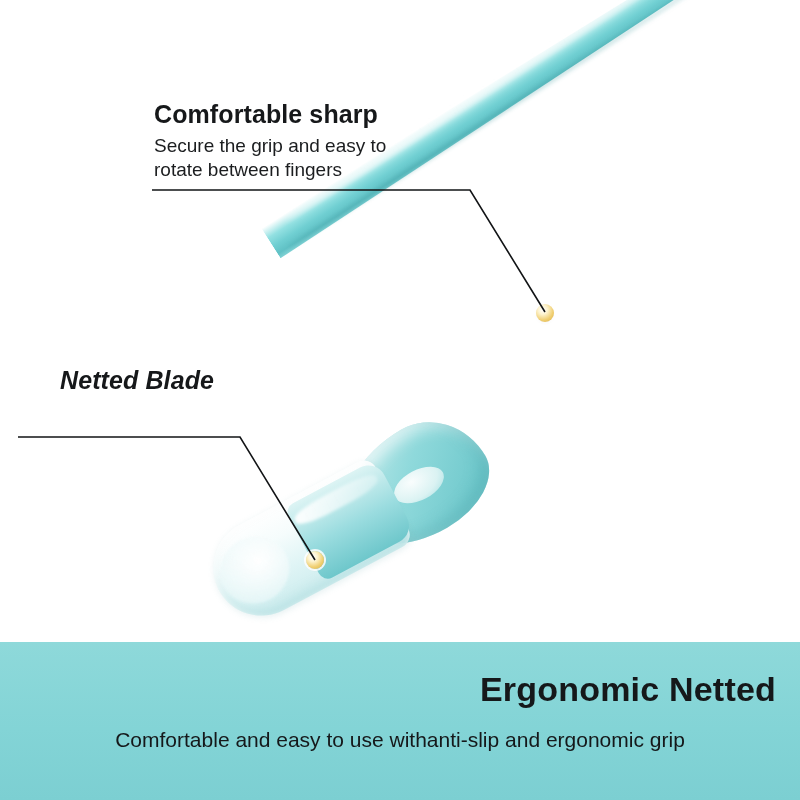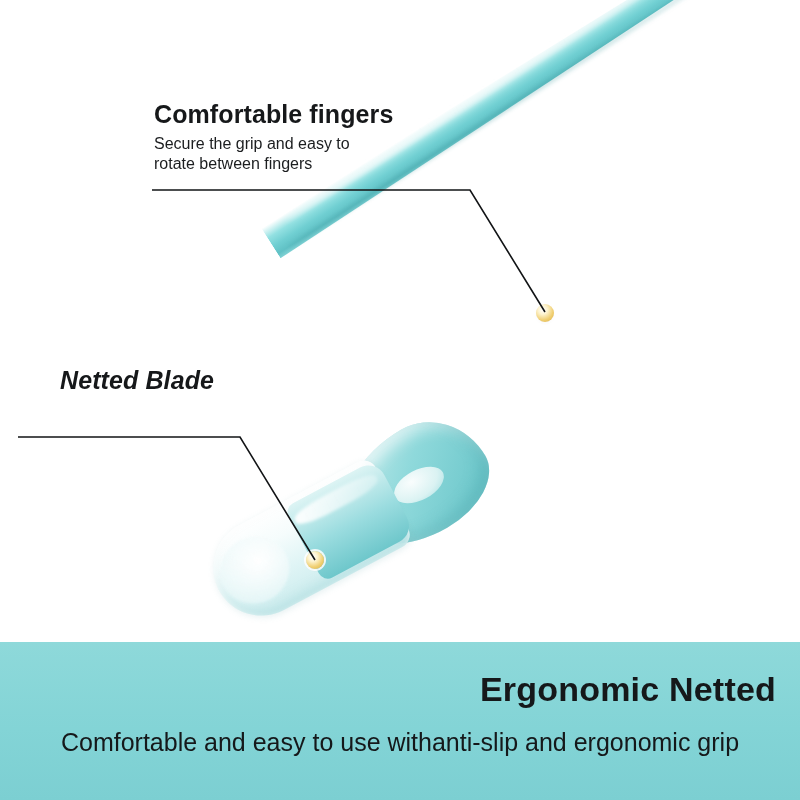--- a/index.html
+++ b/index.html
@@ -190,21 +190,21 @@
     position: absolute;
   }
   .annot-title {
     font-size: 25px;
     font-weight: bold;
     color: #16181a;
     letter-spacing: 0.1px;
     white-space: nowrap;
   }
   .annot-sub {
-    font-size: 16px;
+    font-size: 19px;
     color: #1b1d1f;
     line-height: 1.25;
     margin-top: 5px;
     white-space: pre-line;
   }
 
   #annot-handle { left: 154px; top: 100px; }
   #annot-blade  { left: 60px;  top: 366px; font-style: italic; }
 
   
@@ -226,21 +226,21 @@
     color: #15181a;
     letter-spacing: 0.2px;
     white-space: nowrap;
   }
   .banner-sub {
     position: absolute;
     left: 0;
     right: 0;
     top: 86px;
     text-align: center;
-    font-size: 25px;
+    font-size: 21px;
     color: #15181a;
     white-space: nowrap;
   }
 </style>
 </head>
 <body>
 
 <div id="page">
 
   <div class="product-area">
@@ -266,21 +266,21 @@
 
     <div class="screw top"></div>
     <div class="screw bottom"></div>
 
     <svg class="leaders" viewBox="0 0 800 642">
       <polyline points="545,312 470,190 152,190" fill="none" stroke="#121416" stroke-width="1.6"></polyline>
       <polyline points="315,560 240,437 18,437" fill="none" stroke="#121416" stroke-width="1.6"></polyline>
     </svg>
 
     <div class="annot" id="annot-handle">
-      <div class="annot-title">Comfortable fingers</div>
+      <div class="annot-title">Comfortable sharp</div>
       <div class="annot-sub">Secure the grip and easy to
 rotate between fingers</div>
     </div>
 
     <div class="annot" id="annot-blade">
       <div class="annot-title">Netted Blade</div>
     </div>
   </div>
 
   <div class="banner">

